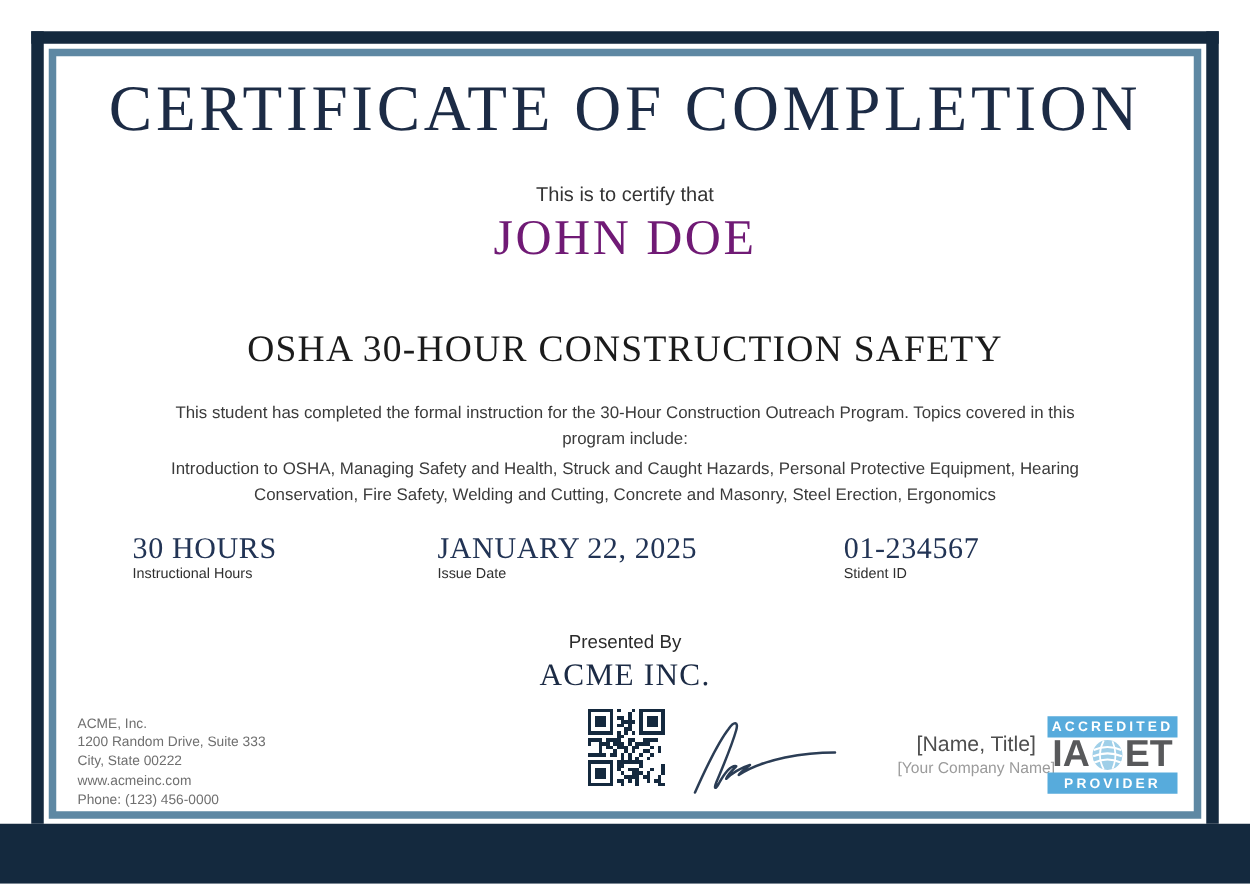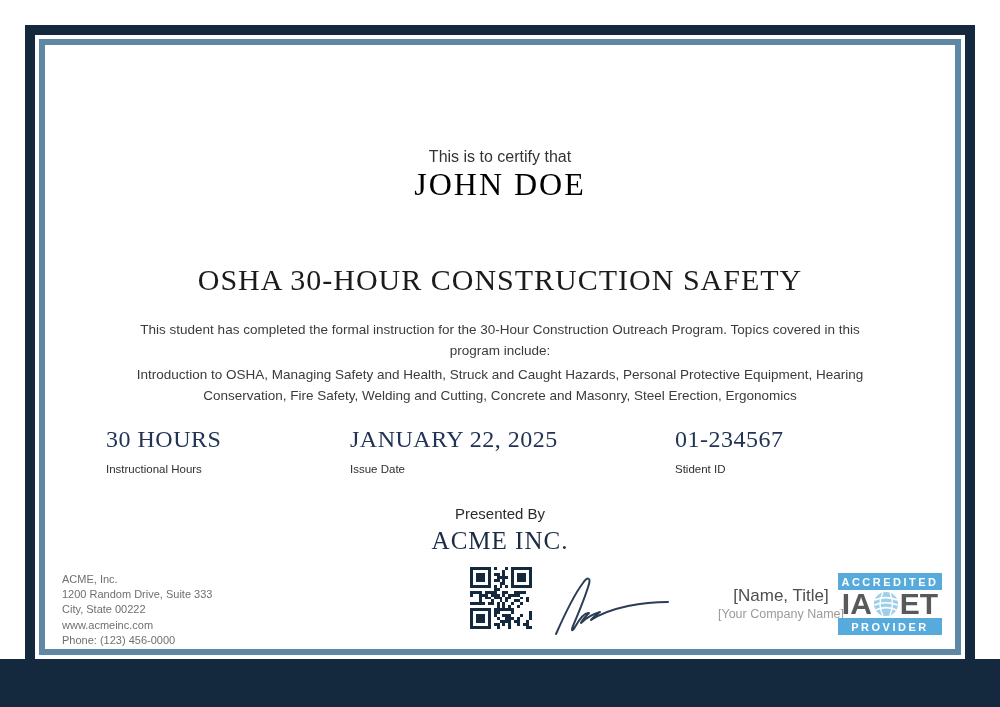--- a/index.html
+++ b/index.html
@@ -13,35 +13,35 @@
            border:10px solid #14293e; border-bottom:none; padding:4px; }
   .frame-inner { width:100%; height:100%; border:6px solid #5e88a3; }
 
   .abs { position:absolute; }
   .center { text-align:center; left:0; right:0; }
 
   
   .title { top:58px; font-family:"Liberation Serif", serif; font-size:52px; font-weight:400;
            color:#1c2b45; letter-spacing:3px; }
   .certify-line { top:148px; font-size:16px; color:#333333; }
-  .recipient { top:166px; font-family:"Liberation Serif", serif; font-size:32px; color:#000000;
+  .recipient { top:166px; font-family:"Liberation Serif", serif; font-size:40px; color:#701a75;
                letter-spacing:2px; }
   .completed-line { top:245px; font-size:15px; color:#2e2e2e; }
   .course { top:263px; font-family:"Liberation Serif", serif; font-size:30px; color:#1b1b1b;
             letter-spacing:1px; }
   .para { left:120px; width:760px; text-align:center; font-size:13.5px; line-height:1.55;
           color:#3b3b3b; }
   .para1 { top:320px; }
   .para2 { top:365px; }
 
   
   .stat { top:426px; }
   .stat-value { font-family:"Liberation Serif", serif; font-size:24px; color:#223455;
                 letter-spacing:0.5px; }
-  .stat-label { margin-top:10px; font-size:11.5px; color:#2f2f2f; }
+  .stat-label { margin-top:0; font-size:11.5px; color:#2f2f2f; }
   .stat-1 { left:106px; width:240px; }
   .stat-2 { left:350px; width:300px; }
   .stat-3 { left:675px; width:240px; }
 
   .presented-by { top:505px; font-size:15px; color:#2b2b2b; }
   .presenter { top:527px; font-family:"Liberation Serif", serif; font-size:25px; color:#1c2b45;
                letter-spacing:1px; }
 
   
   .addr { left:62px; top:572px; width:175px; font-size:11px; line-height:1.38; color:#6f6f6f; }
@@ -64,20 +64,21 @@
 </head>
 <body>
 
 <div class="page">
 
   <div class="bottom-band"></div>
   <div class="frame">
     <div class="frame-inner"></div>
   </div>
 
+  <div class="abs center title">CERTIFICATE OF COMPLETION</div>
   <div class="abs center certify-line">This is to certify that</div>
   <div class="abs center recipient">JOHN DOE</div>
   <div class="abs center course">OSHA 30-HOUR CONSTRUCTION SAFETY</div>
 
   <div class="abs para para1">This student has completed the formal instruction for the 30-Hour Construction Outreach Program. Topics covered in this program include:</div>
   <div class="abs para para2">Introduction to OSHA, Managing Safety and Health, Struck and Caught Hazards, Personal Protective Equipment, Hearing Conservation, Fire Safety, Welding and Cutting, Concrete and Masonry, Steel Erection, Ergonomics</div>
 
   <div class="abs stat stat-1">
     <div class="stat-value">30 HOURS</div>
     <div class="stat-label">Instructional Hours</div>

